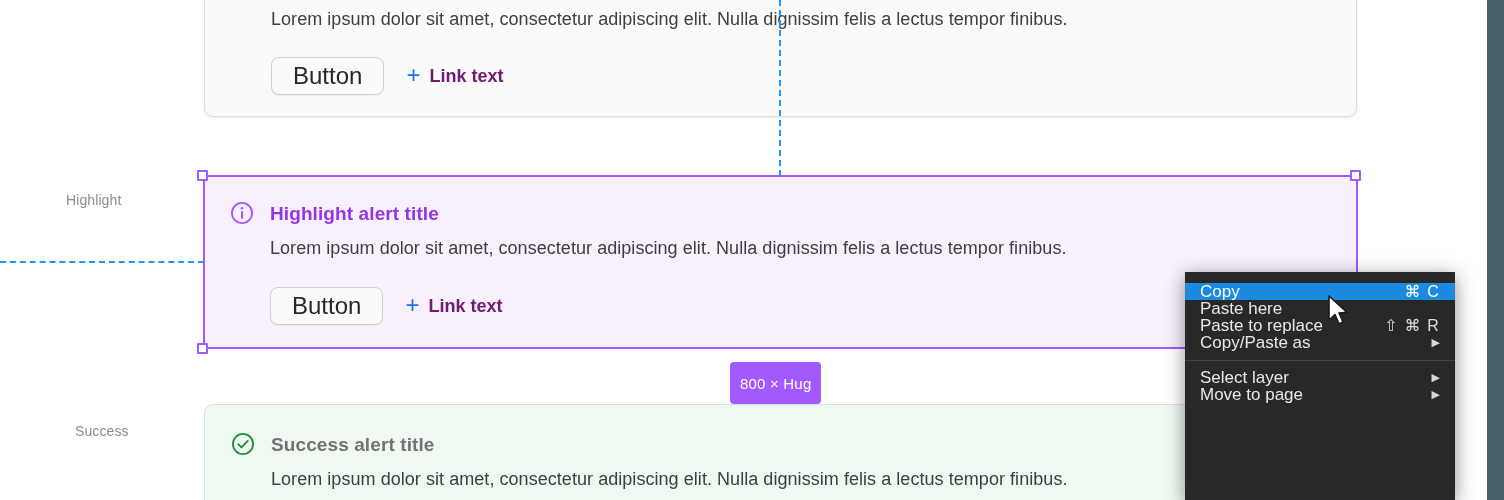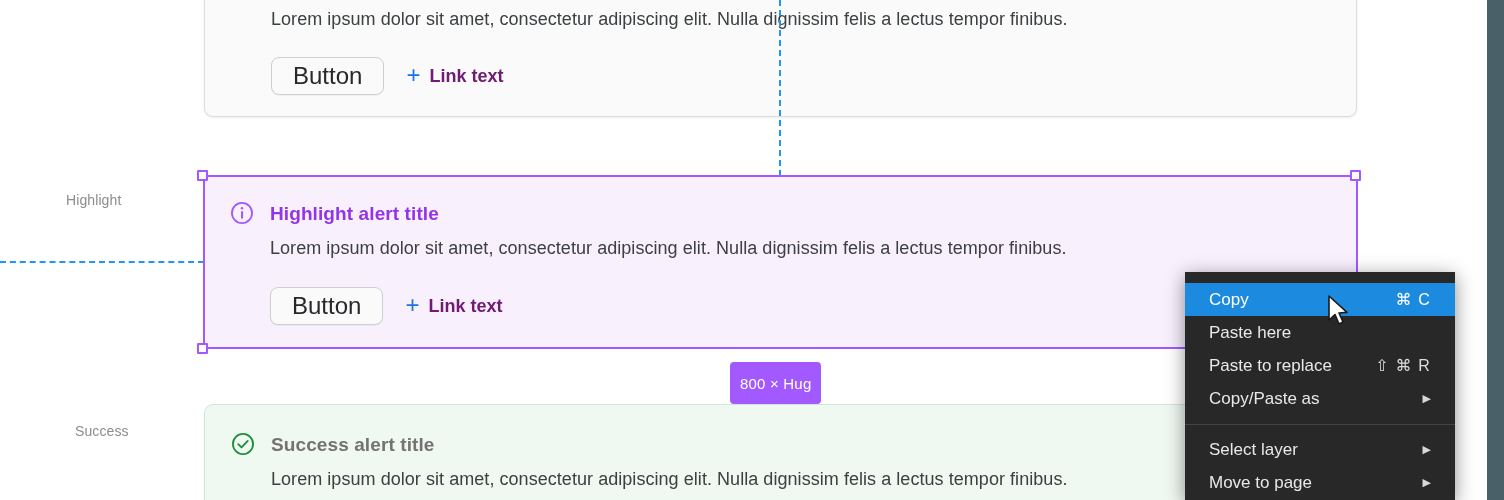--- a/index.html
+++ b/index.html
@@ -155,23 +155,23 @@
     left:1185px; top:272px;
     width:270px; height:228px;
     background:#282828;
     box-shadow:0 4px 18px rgba(0,0,0,.45);
     padding-top:11px;
     overflow:hidden;
     z-index:40;
   }
   .menu-item {
     position:relative;
-    height:33px;
+    height:17px;
     display:flex; align-items:center;
-    padding:0 24px;
+    padding:0 15px;
     color:#e8e8e8;
     font-size:17px;
     cursor:default;
     white-space:nowrap;
   }
   .menu-item.active { background:#1c8ade; color:#ffffff; }
   .menu-item .mlabel { flex:0 0 auto; }
   .menu-item .mshort { margin-left:auto; font-size:16px; color:#dcdcdc; letter-spacing:1.2px; }
   .menu-item.active .mshort { color:#ffffff; }
   .menu-item .marrow { margin-left:auto; font-size:11px; color:#d8d8d8; }

